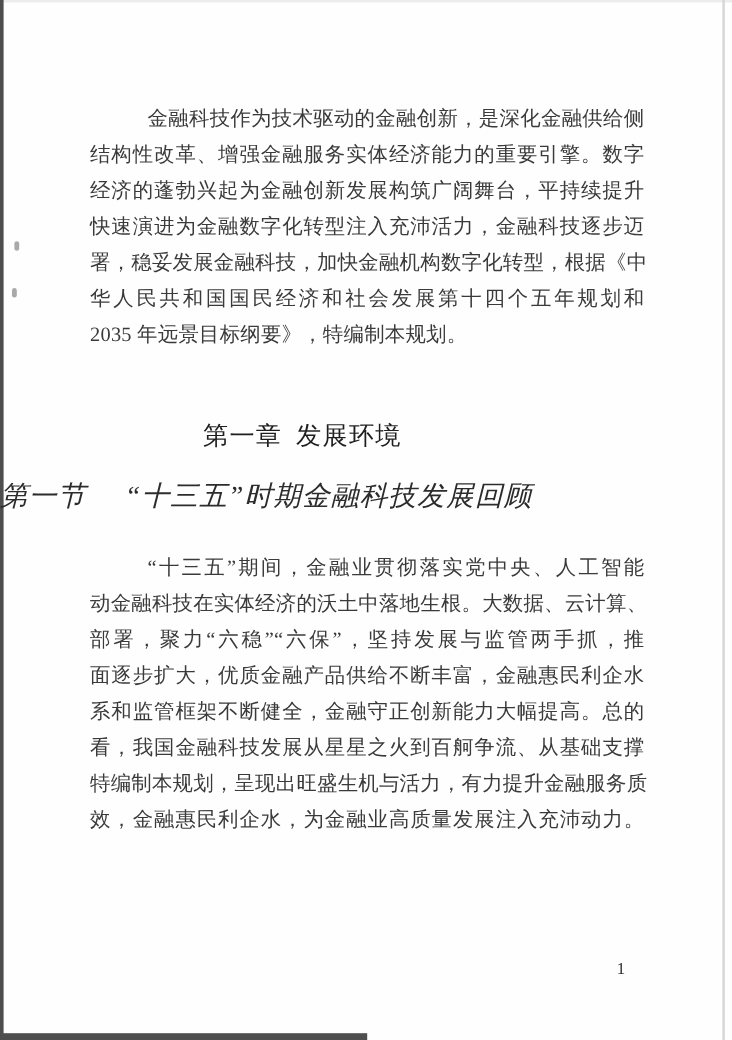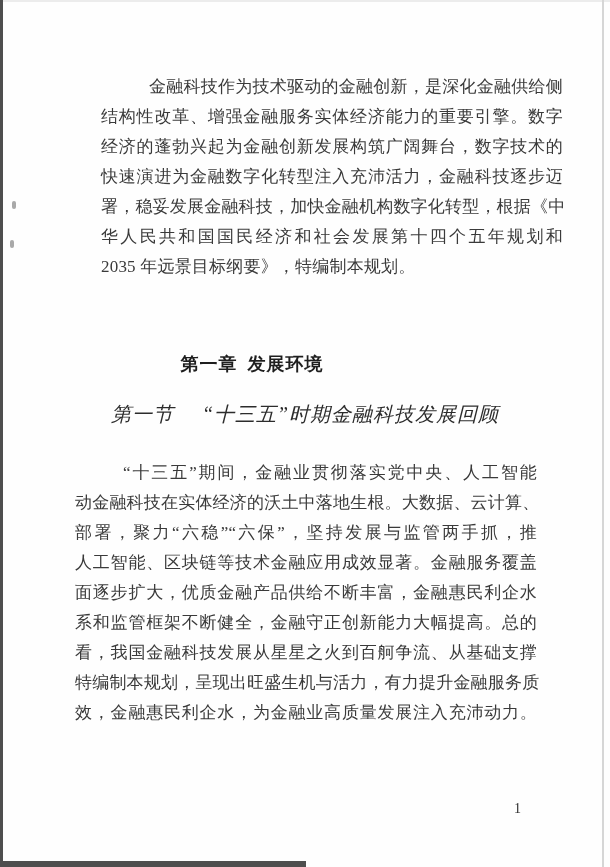--- a/index.html
+++ b/index.html
@@ -45,56 +45,55 @@
   .speck.s1 { left: 12px; top: 201px; }
   .speck.s2 { left: 10px; top: 240px; }
 
   
   .textblock {
     position: absolute;
     left: 75px;
     width: 462px;
     color: #3a3a3a;
   }
-  .para1 { top: 72px; margin-left: 26px; }
+  .para1 { top: 84px; }
   .para2 { top: 458px; }
   .line {
     height: 30px;
     line-height: 30px;
     font-size: 17px;
     letter-spacing: 0.2px;
     text-align: justify;
     text-align-last: justify;
     white-space: nowrap;
     overflow: visible;
   }
   .line.first { padding-left: 48px; }
   .line.plain { text-align: left; text-align-last: left; }
 
   .chapter-heading {
     position: absolute;
     left: 0; top: 349px;
     width: 504px;
     text-align: center;
     font-family: "Liberation Sans", "DejaVu Sans", sans-serif;
-    font-weight: bold;
-    font-size: 18px;
+    font-weight: normal;
+    font-size: 21px;
     line-height: 30px;
     color: #1e1e1e;
     letter-spacing: 1px;
   }
   .chapter-heading .gap { display: inline-block; width: 0.55em; }
 
   .section-heading {
     position: absolute;
     left: 0; top: 400px;
     width: 610px;
-    text-align: center;
     font-style: italic;
-    font-size: 20px;
+    font-size: 23px;
     line-height: 28px;
     color: #2c2c2c;
     letter-spacing: 1px;
   }
   .section-heading .gap { display: inline-block; width: 1.4em; }
 
   .page-number {
     position: absolute;
     left: 514px; top: 800px;
     font-size: 14px;
@@ -110,40 +109,39 @@
   <div class="edge-top"></div>
   <div class="edge-left"></div>
   <div class="edge-right"></div>
   <div class="edge-bottom"></div>
   <div class="speck s1"></div>
   <div class="speck s2"></div>
 
   <div class="textblock para1">
     <div class="line first">金融科技作为技术驱动的金融创新，是深化金融供给侧</div>
     <div class="line">结构性改革、增强金融服务实体经济能力的重要引擎。数字</div>
-    <div class="line">经济的蓬勃兴起为金融创新发展构筑广阔舞台，数字技术的</div>
+    <div class="line">经济的蓬勃兴起为金融创新发展构筑广阔舞台，平持续提升</div>
     <div class="line">快速演进为金融数字化转型注入充沛活力，金融科技逐步迈</div>
     <div class="line">署，稳妥发展金融科技，加快金融机构数字化转型，根据《中</div>
     <div class="line">华人民共和国国民经济和社会发展第十四个五年规划和</div>
     <div class="line plain">2035 年远景目标纲要》，特编制本规划。</div>
   </div>
 
   <div class="chapter-heading">
     <span>第一章</span><span class="gap"></span><span>发展环境</span>
   </div>
 
   <div class="section-heading">
     <span>第一节</span><span class="gap"></span><span>“十三五”时期金融科技发展回顾</span>
   </div>
 
   <div class="textblock para2">
     <div class="line first">“十三五”期间，金融业贯彻落实党中央、人工智能</div>
     <div class="line">动金融科技在实体经济的沃土中落地生根。大数据、云计算、</div>
     <div class="line">部署，聚力“六稳”“六保”，坚持发展与监管两手抓，推</div>
-    <div class="line">人工智能、区块链等技术金融应用成效显著。金融服务覆盖</div>
     <div class="line">面逐步扩大，优质金融产品供给不断丰富，金融惠民利企水</div>
     <div class="line">系和监管框架不断健全，金融守正创新能力大幅提高。总的</div>
     <div class="line">看，我国金融科技发展从星星之火到百舸争流、从基础支撑</div>
     <div class="line">特编制本规划，呈现出旺盛生机与活力，有力提升金融服务质</div>
     <div class="line">效，金融惠民利企水，为金融业高质量发展注入充沛动力。</div>
   </div>
 
   <div class="page-number">1</div>
 
 </div>

